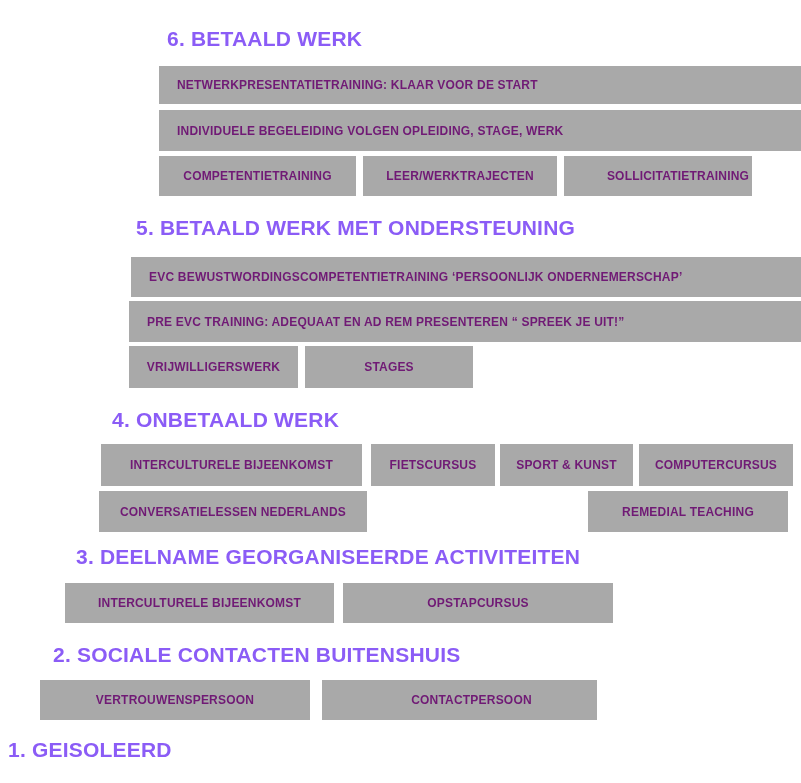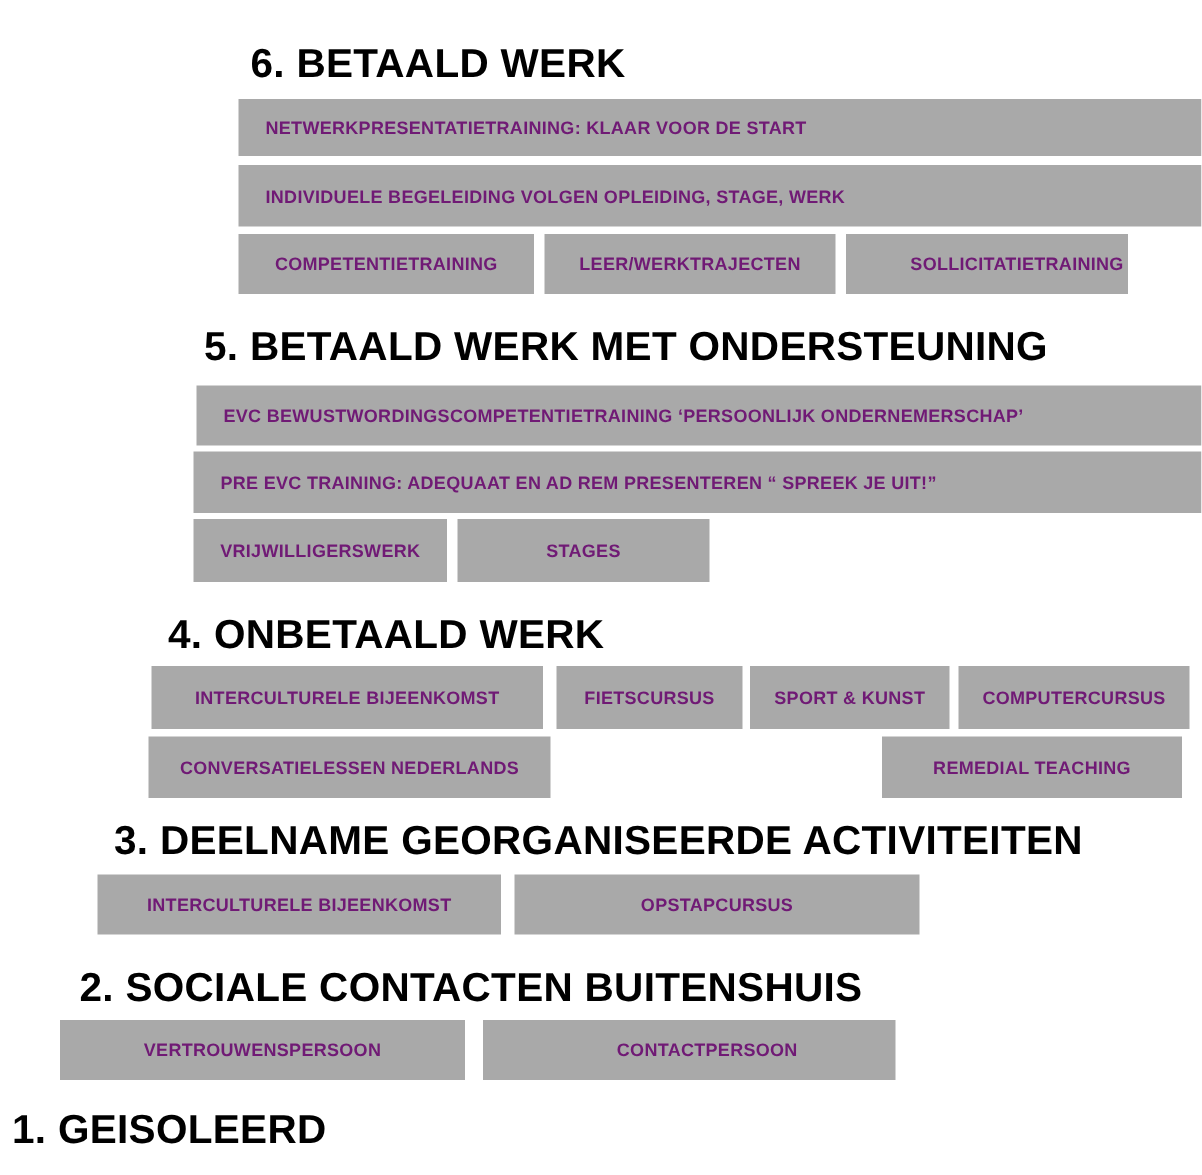--- a/index.html
+++ b/index.html
@@ -6,23 +6,23 @@
   body { background: #ffffff; font-family: "Liberation Sans", sans-serif; }
   .stage {
     position: relative;
     width: 801px;
     height: 783px;
     background: #ffffff;
     overflow: hidden;
   }
   .lvl-heading {
     position: absolute;
-    color: #000000;
+    color: #8b5cf6;
     font-weight: bold;
-    font-size: 27px;
+    font-size: 21px;
     letter-spacing: 0.2px;
     white-space: nowrap;
   }
   .box {
     position: absolute;
     background: #a9a9a9;
     color: #701a75;
     font-weight: bold;
     font-size: 12px;
     letter-spacing: 0.2px;

